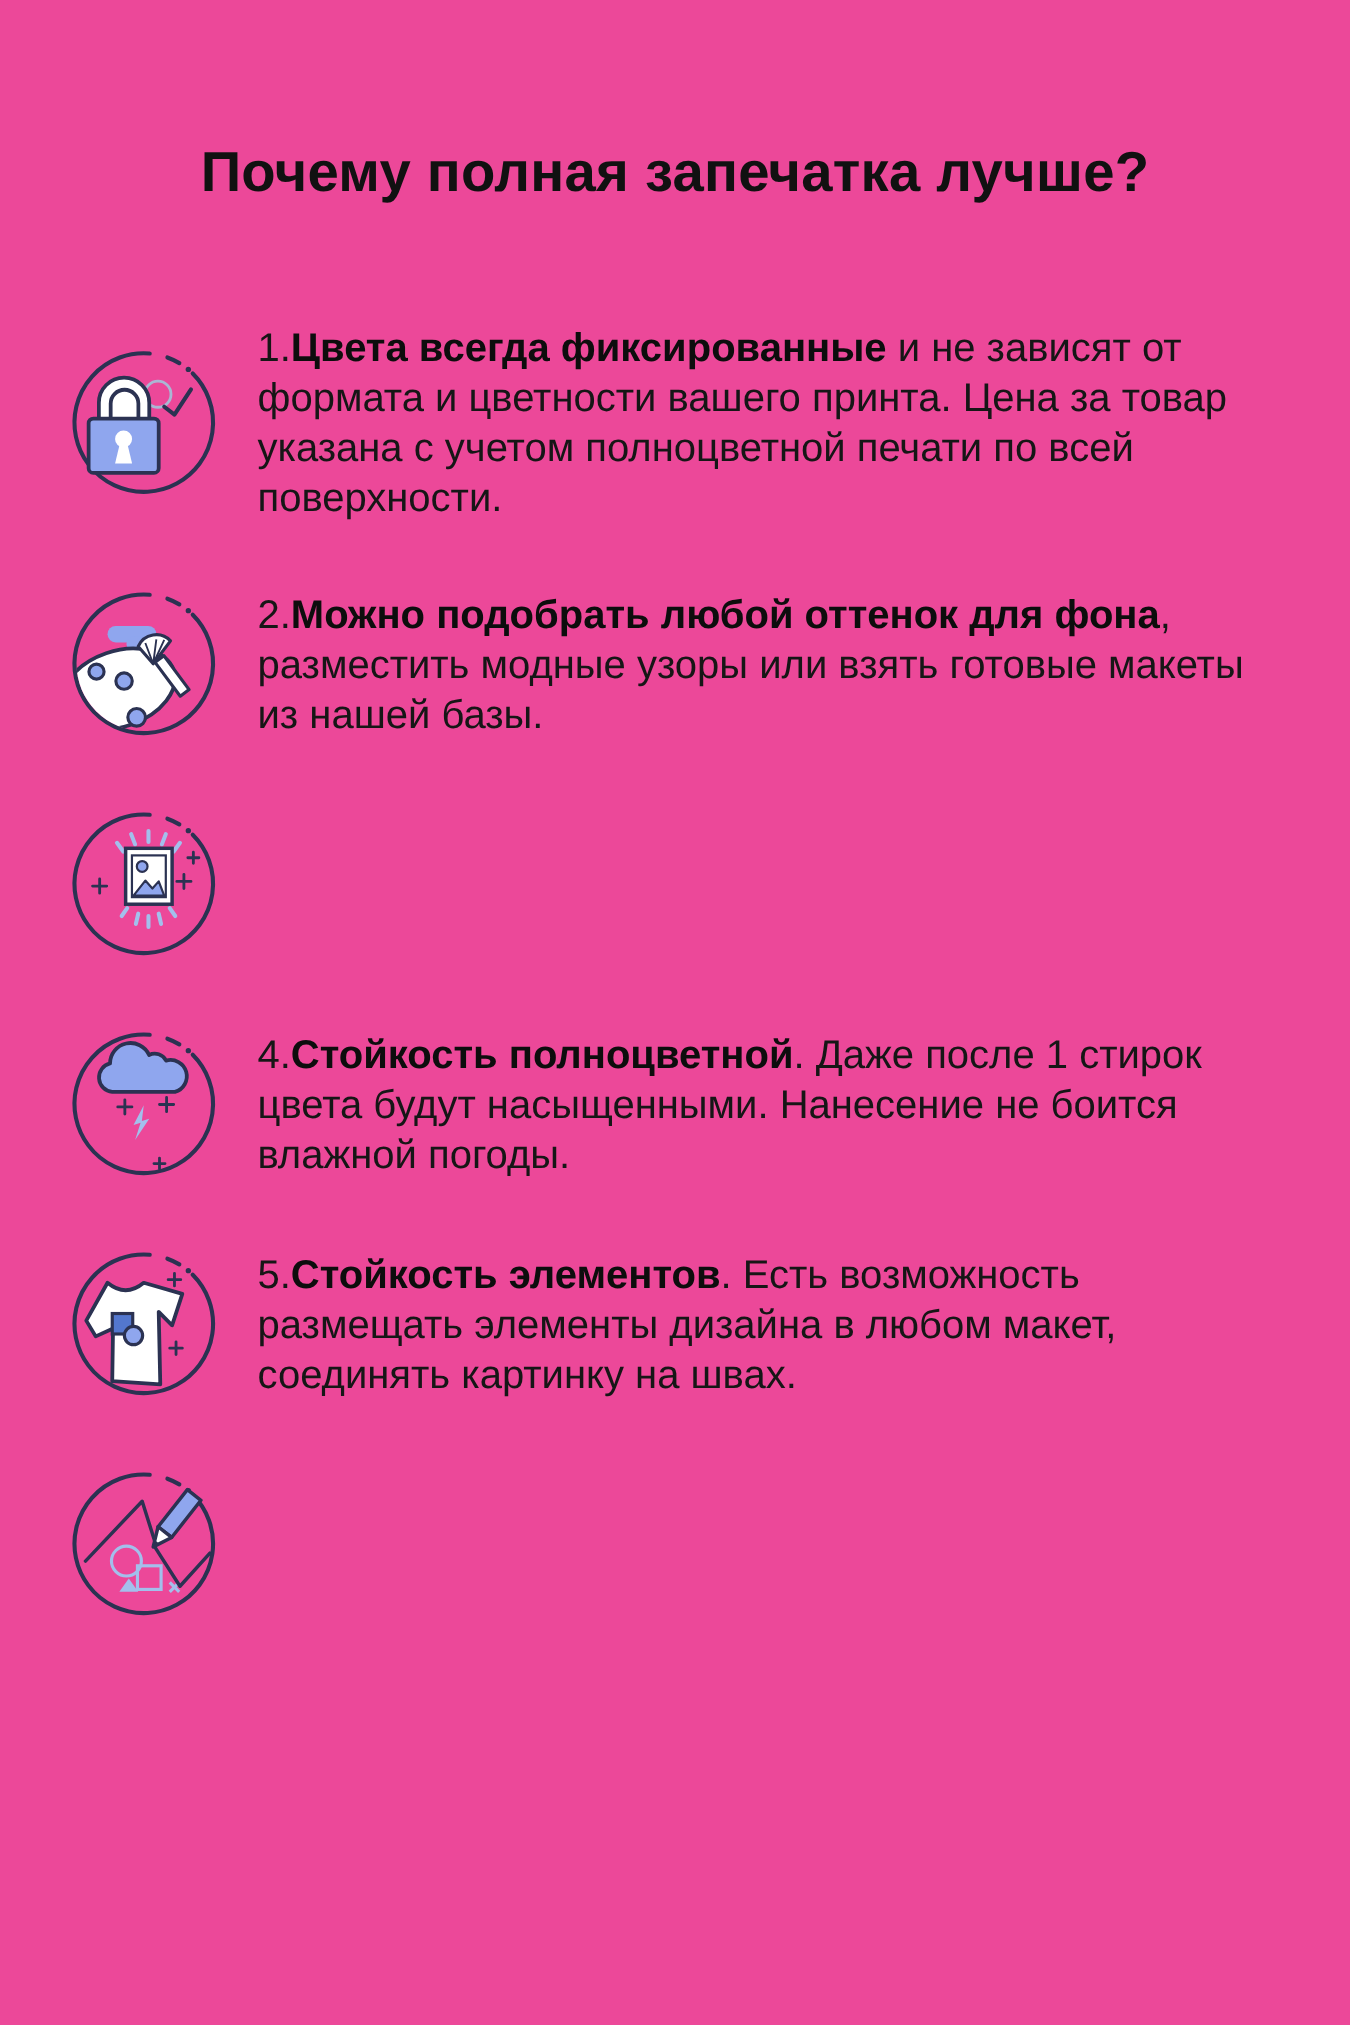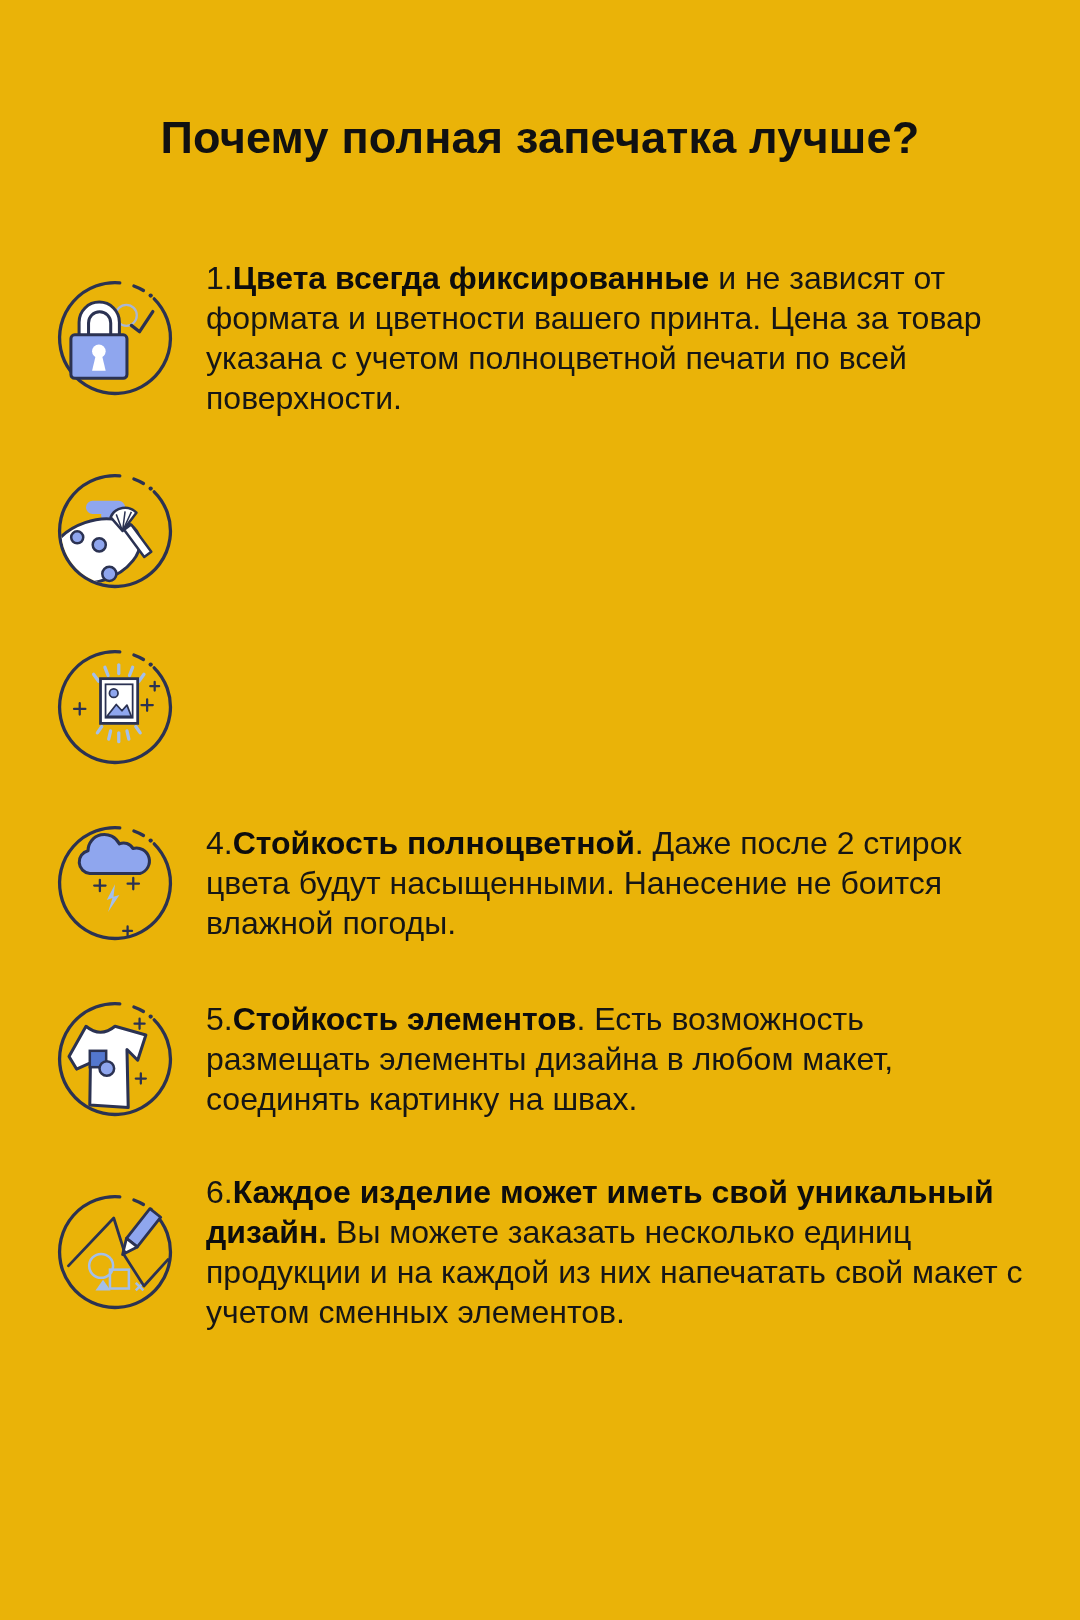--- a/index.html
+++ b/index.html
@@ -1,20 +1,20 @@
 <!DOCTYPE html>
 <html lang="ru"><head>
 <meta charset="utf-8">
 <style>
   html, body { margin: 0; padding: 0; background: #ffffff; }
   .page {
     position: relative;
     width: 1080px;
     height: 1620px;
-    background: #eab308;
+    background: #ec4899;
     font-family: "Liberation Sans", sans-serif;
     color: #161616;
     overflow: hidden;
   }
   .page-title {
     margin: 0;
     padding-top: 112px;
     text-align: center;
     font-size: 45px;
     line-height: 52px;
@@ -88,20 +88,21 @@
           <rect x="39" y="32.5" width="26" height="10" rx="5" fill="#8fa6ee"></rect>
           <ellipse cx="34" cy="66" rx="37" ry="24" transform="rotate(-19 34 66)" fill="#ffffff" stroke="#2b3252" stroke-width="2.4"></ellipse>
           <circle cx="20" cy="55" r="4.8" fill="#8fa6ee" stroke="#2b3252" stroke-width="2"></circle>
           <circle cx="37.5" cy="61" r="5.2" fill="#8fa6ee" stroke="#2b3252" stroke-width="2"></circle>
           <circle cx="45.5" cy="84" r="5.6" fill="#8fa6ee" stroke="#2b3252" stroke-width="2"></circle>
         </g>
         <path d="M56 50 L46.5 39 A12.5 12.5 0 0 1 67 35.5 Z" fill="#ffffff" stroke="#2b3252" stroke-width="2" stroke-linejoin="round"></path>
         <path d="M56 50 L51 36.8 M56 50 L58 34.5 M56 50 L63 34.8" fill="none" stroke="#2b3252" stroke-width="1.2"></path>
         <path d="M57.2 49.1 L73.2 70.6 L78.8 66.4 L62.8 44.9 Z" fill="#ffffff" stroke="#2b3252" stroke-width="2" stroke-linejoin="round"></path>
       </svg>
+      <p class="benefit-text"><span>2.</span><b>Можно подобрать любой оттенок для фона</b><span>, разместить модные узоры или взять готовые макеты из нашей базы.</span></p>
     </div>
 
     <div class="benefit">
       <svg class="benefit-icon" viewBox="0 0 100 100" aria-hidden="true">
         <path d="M81.1 18.9 A44 44 0 1 1 53.8 6.2" fill="none" stroke="#2b3252" stroke-width="2.6" stroke-linecap="round"></path>
         <path d="M65 8.7 A44 44 0 0 1 72.6 12.3" fill="none" stroke="#2b3252" stroke-width="2.6" stroke-linecap="round"></path>
         <circle cx="78.3" cy="16.3" r="1.7" fill="#2b3252"></circle>
         <g stroke="#a3bfec" stroke-width="2.6" stroke-linecap="round">
           <path d="M53 16.5 V23.5"></path>
           <path d="M42 18.5 L44.5 25"></path>
@@ -132,21 +133,21 @@
         <path d="M65 8.7 A44 44 0 0 1 72.6 12.3" fill="none" stroke="#2b3252" stroke-width="2.6" stroke-linecap="round"></path>
         <circle cx="78.3" cy="16.3" r="1.7" fill="#2b3252"></circle>
         <path d="M30 42.5 a9.2 9.2 0 0 1 -1.4 -18.1 a13 13 0 0 1 24.8 -5.4 a8.2 8.2 0 0 1 10.8 3.6 a10.3 10.3 0 0 1 5.6 19.9 z" fill="#8fa6ee" stroke="#2b3252" stroke-width="2.4" stroke-linejoin="round"></path>
         <path d="M50 51 L43.5 63.5 L48 62 L44.5 73 L53.5 59.5 L48.8 61 Z" fill="#a3bfec"></path>
         <g stroke="#2b3252" stroke-width="1.8" stroke-linecap="round">
           <path d="M33.5 52 H42.5 M38 47.5 V56.5"></path>
           <path d="M60 50.5 H69 M64.5 46 V55"></path>
           <path d="M56.5 88 H63.5 M60 84.5 V91.5"></path>
         </g>
       </svg>
-      <p class="benefit-text"><span>4.</span><b>Стойкость полноцветной</b><span>. Даже после 2 стирок цвета будут насыщенными. Нанесение не боится влажной погоды.</span></p>
+      <p class="benefit-text"><span>4.</span><b>Стойкость полноцветной</b><span>. Даже после 1 стирок цвета будут насыщенными. Нанесение не боится влажной погоды.</span></p>
     </div>
 
     <div class="benefit">
       <svg class="benefit-icon" viewBox="0 0 100 100" aria-hidden="true">
         <path d="M81.1 18.9 A44 44 0 1 1 53.8 6.2" fill="none" stroke="#2b3252" stroke-width="2.6" stroke-linecap="round"></path>
         <path d="M65 8.7 A44 44 0 0 1 72.6 12.3" fill="none" stroke="#2b3252" stroke-width="2.6" stroke-linecap="round"></path>
         <circle cx="78.3" cy="16.3" r="1.7" fill="#2b3252"></circle>
         <path d="M27 24 Q38.5 33.5 50 24 L74.5 31 L68 51 L59.5 42.5 L60.5 88.5 L30 86.5 L30.5 53 L19.5 58 L13.5 48 Z" fill="#ffffff" stroke="#2b3252" stroke-width="2.4" stroke-linejoin="round"></path>
         <rect x="30" y="43.5" width="13" height="13" fill="#5377ce" stroke="#2b3252" stroke-width="2"></rect>
         <circle cx="43.5" cy="57.5" r="5.8" fill="#8fa6ee" stroke="#2b3252" stroke-width="2"></circle>
@@ -168,17 +169,16 @@
           <rect x="46" y="64" width="15" height="15"></rect>
           <path d="M66.5 74.5 L72.5 80.5 M72.5 74.5 L66.5 80.5"></path>
         </g>
         <path d="M40.5 72 L46.5 80.5 L34.5 80.5 Z" fill="#a3bfec"></path>
         <path d="M13 61 L49 23 L57.5 50" fill="none" stroke="#2b3252" stroke-width="2.2" stroke-linecap="round" stroke-linejoin="round"></path>
         <path d="M57 52 L73 77 L92 56" fill="none" stroke="#2b3252" stroke-width="2.2" stroke-linecap="round" stroke-linejoin="round"></path>
         <path d="M59.1 39.2 L77.7 15.6 L86.3 22.4 L67.7 46 Z" fill="#8fa6ee" stroke="#2b3252" stroke-width="2.2" stroke-linejoin="round"></path>
         <path d="M59.1 39.2 L67.7 46 L56 52 Z" fill="#ffffff" stroke="#2b3252" stroke-width="2.2" stroke-linejoin="round"></path>
         <path d="M56 52 L59.8 50 L57.2 47.8 Z" fill="#2b3252"></path>
       </svg>
-      <p class="benefit-text"><span>6.</span><b>Каждое изделие может иметь свой уникальный дизайн.</b><span> Вы можете заказать несколько единиц продукции и на каждой из них напечатать свой макет с учетом сменных элементов.</span></p>
     </div>
 
   </div>
 </div>
 
 </body></html>

